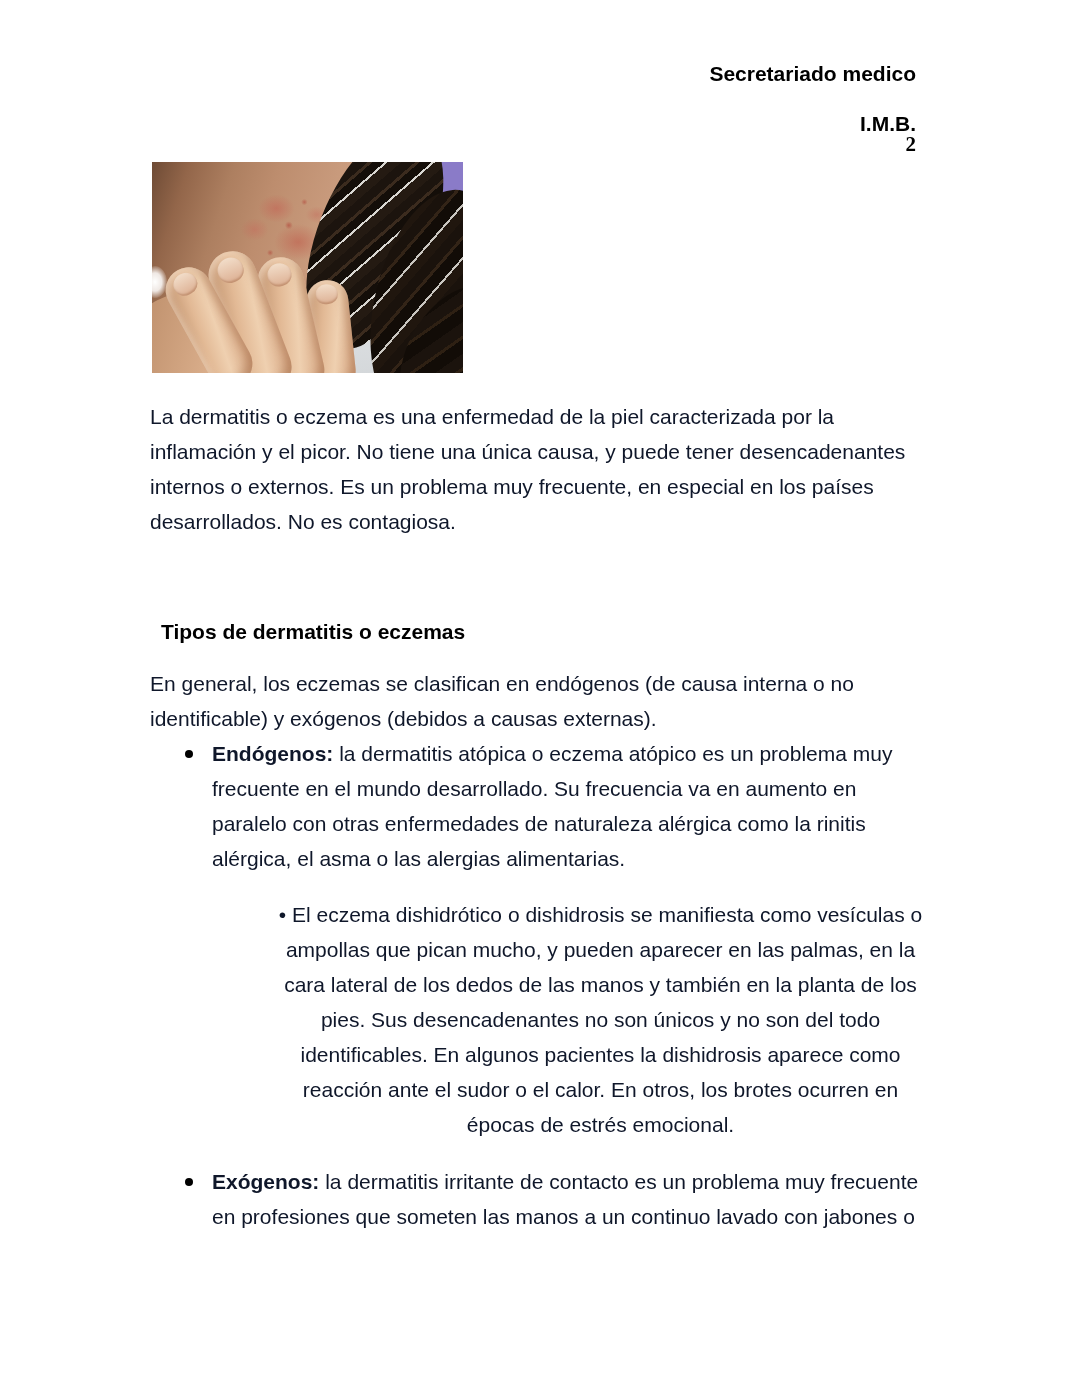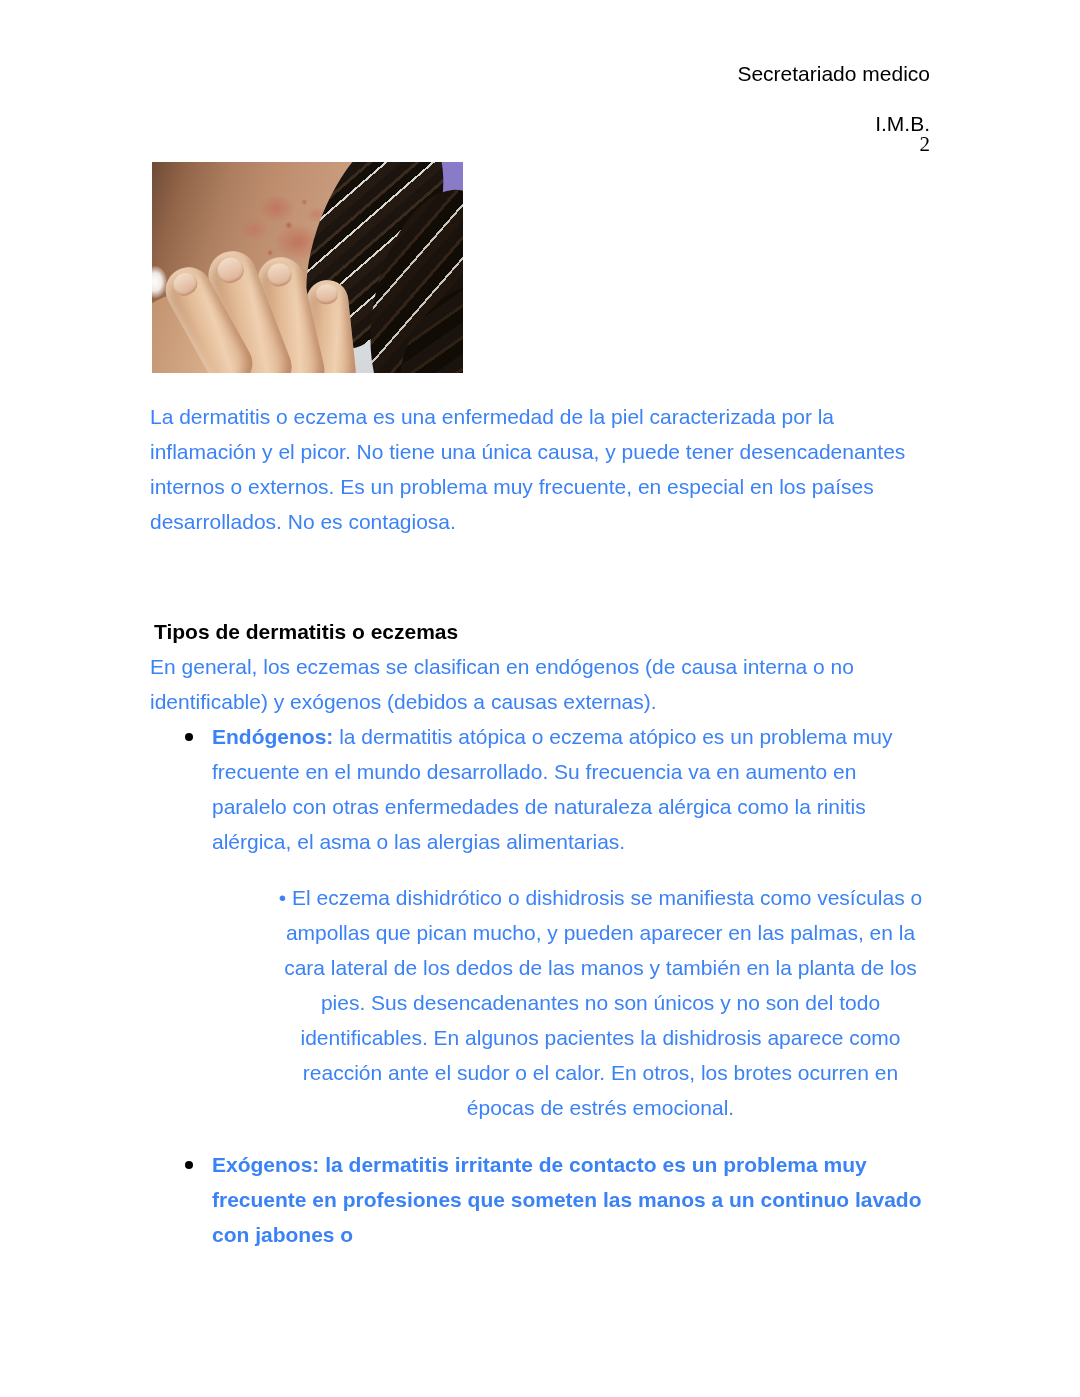--- a/index.html
+++ b/index.html
@@ -8,21 +8,21 @@
     position: relative;
     width: 1080px;
     height: 1397px;
     background: #ffffff;
     overflow: hidden;
     font-family: "Liberation Sans", sans-serif;
     color: #000000;
   }
 
   
-  .h-line { position: absolute; right: 150px; font-size: 21px; line-height: 35px; white-space: nowrap; text-align: right; }
+  .h-line { position: absolute; right: 164px; font-size: 21px; line-height: 35px; white-space: nowrap; text-align: right; font-weight: bold; }
   .h-title { top: 56px; }
   .h-initials { top: 106px; }
   .h-pagenum { top: 131px; font-family: "Liberation Serif", serif; line-height: 26px; }
 
   
   .photo {
     position: absolute; left: 152px; top: 162px;
     width: 311px; height: 211px;
     overflow: hidden; background: #c99a7c; margin: 0;
   }
@@ -72,25 +72,25 @@
     box-shadow: inset 0 -2px 2px rgba(170,115,80,.5); }
   .f4 { left: 158px; top: 118px; width: 42px; height: 112px; transform: rotate(-6deg); }
   .f3 { left: 116px; top: 94px;  width: 46px; height: 138px; transform: rotate(-13deg); }
   .f2 { left: 74px;  top: 86px;  width: 48px; height: 146px; transform: rotate(-21deg); }
   .f1 { left: 34px;  top: 100px; width: 46px; height: 130px; transform: rotate(-29deg); }
   .ph-lightspot { left: -9px; top: 104px; width: 24px; height: 32px; border-radius: 50%;
     background: radial-gradient(#ffffff 0%, rgba(255,255,255,.85) 40%, rgba(255,255,255,0) 75%); }
 
   
   .doc-body { position: absolute; left: 150px; top: 399px; width: 780px; }
-  .para, .bullet-text, .sub-bullet { margin: 0; font-size: 21px; line-height: 35px; color: #3b82f6; }
-  .section-heading { margin: 75px 0 0 4px; font-size: 21px; line-height: 35px; font-weight: bold; }
-  .classification { }
+  .para, .bullet-text, .sub-bullet { margin: 0; font-size: 21px; line-height: 35px; color: #0f172a; }
+  .section-heading { margin: 75px 0 0 11px; font-size: 21px; line-height: 35px; font-weight: bold; }
+  .classification { margin-top: 17px; }
   .bullet { position: relative; padding-left: 62px; }
-  .bullet.b2 { margin-top: 22px; font-weight: bold; }
+  .bullet.b2 { margin-top: 22px; }
   .dot { position: absolute; left: 35px; top: 14px; width: 8px; height: 8px;
          border-radius: 50%; background: #000; }
   .sub-bullet { margin: 21px 0 0 118px; width: 665px; text-align: center; }
 </style>
 </head>
 <body>
 
 <div class="page">
 
   <div class="h-line h-title">Secretariado medico</div>

